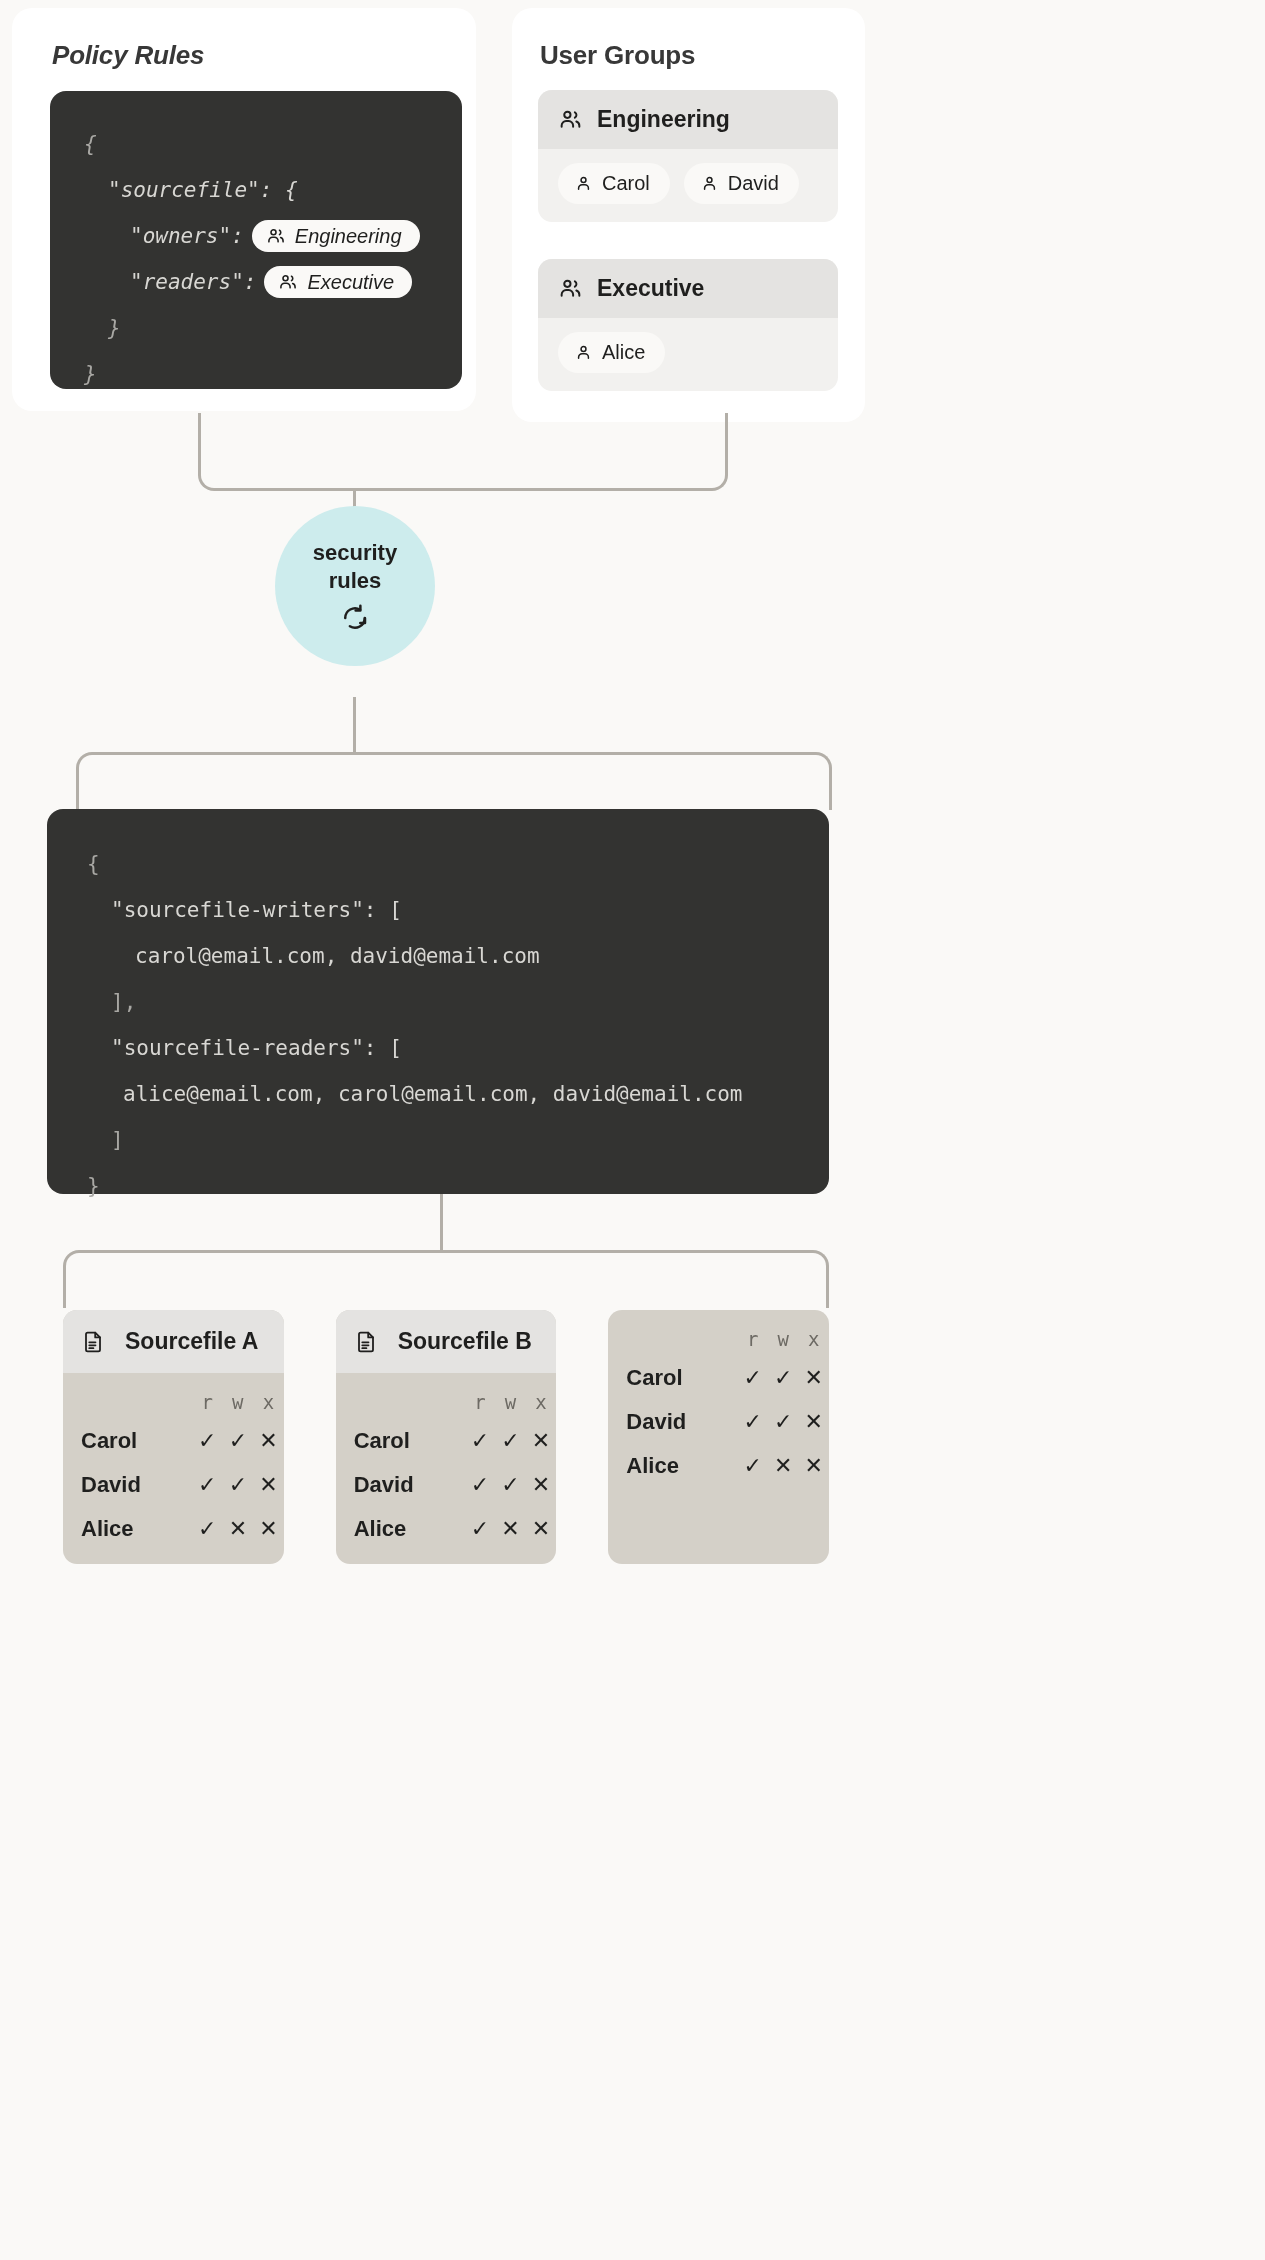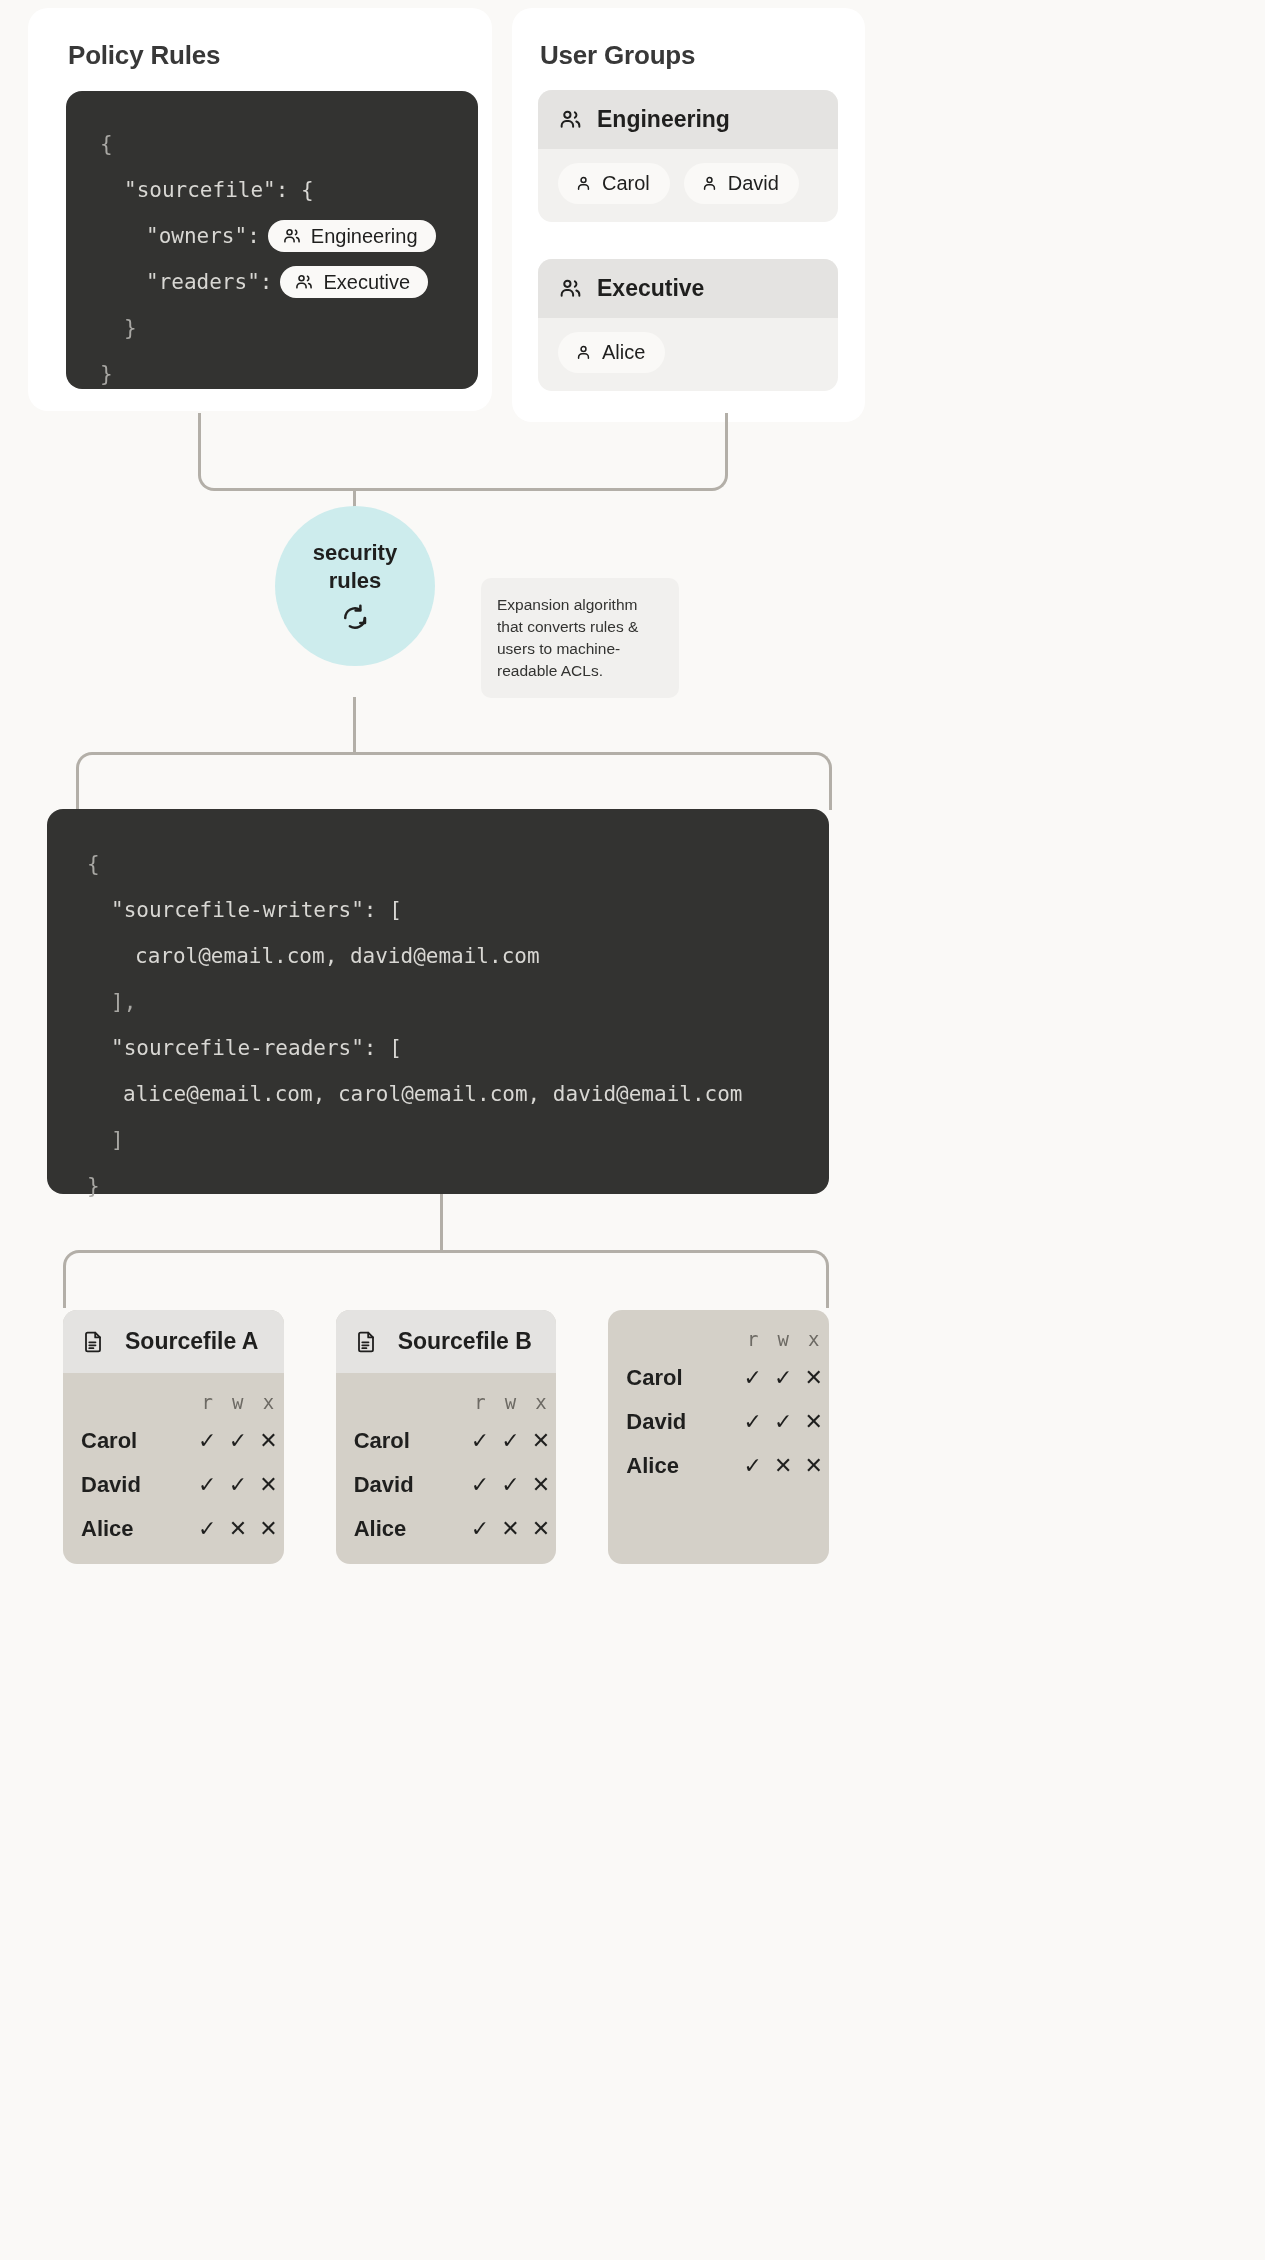--- a/index.html
+++ b/index.html
@@ -20,21 +20,21 @@
     border-radius: 20px;
   }
   .panel-title {
     font-size: 26px;
     font-weight: 700;
     color: #383838;
     letter-spacing: -0.2px;
   }
 
   
-  #policy-panel { left: 28px; top: 8px; width: 464px; height: 403px; }
+  #policy-panel { left: 12px; top: 8px; width: 464px; height: 403px; font-style: italic; }
   #policy-title { position: absolute; left: 40px; top: 32px; }
   .code-block {
     position: absolute;
     background: #333331;
     border-radius: 16px;
     font-family: "DejaVu Sans Mono", monospace;
     color: #b9b8b4;
   }
   #policy-code {
     left: 38px; top: 83px; width: 412px; height: 298px;
@@ -364,23 +364,20 @@
     <span id="policy-node-icon">
       <svg width="30" height="30" viewBox="0 0 24 24" fill="none" stroke="#1f1f1e" stroke-width="2" stroke-linecap="round" stroke-linejoin="round">
         <path d="M4.2 12a7.8 7.8 0 0 1 11.9-6.6"></path>
         <path d="M19.8 12a7.8 7.8 0 0 1-11.9 6.6"></path>
         <polyline points="16.3,2.2 16.3,6.0 12.5,6.0"></polyline>
         <polyline points="20.0,12.2 20.0,16.0 16.2,16.0"></polyline>
       </svg>
     </span>
   </div>
 
-  <div id="annotation">
-    <span>Expansion algorithm that converts rules &amp; users to machine-readable ACLs.</span>
-  </div>
 
   <div class="vline" id="line-below-circle"></div>
   <div class="conn" id="bracket-acl"></div>
 
   <div class="code-block" id="acl-code">
     <div class="code-line">
       <span class="tok-punc" style="padding-left:40px">{</span>
     </div>
     <div class="code-line">
       <span class="tok-str" style="padding-left:64px">"sourcefile-writers": [</span>

